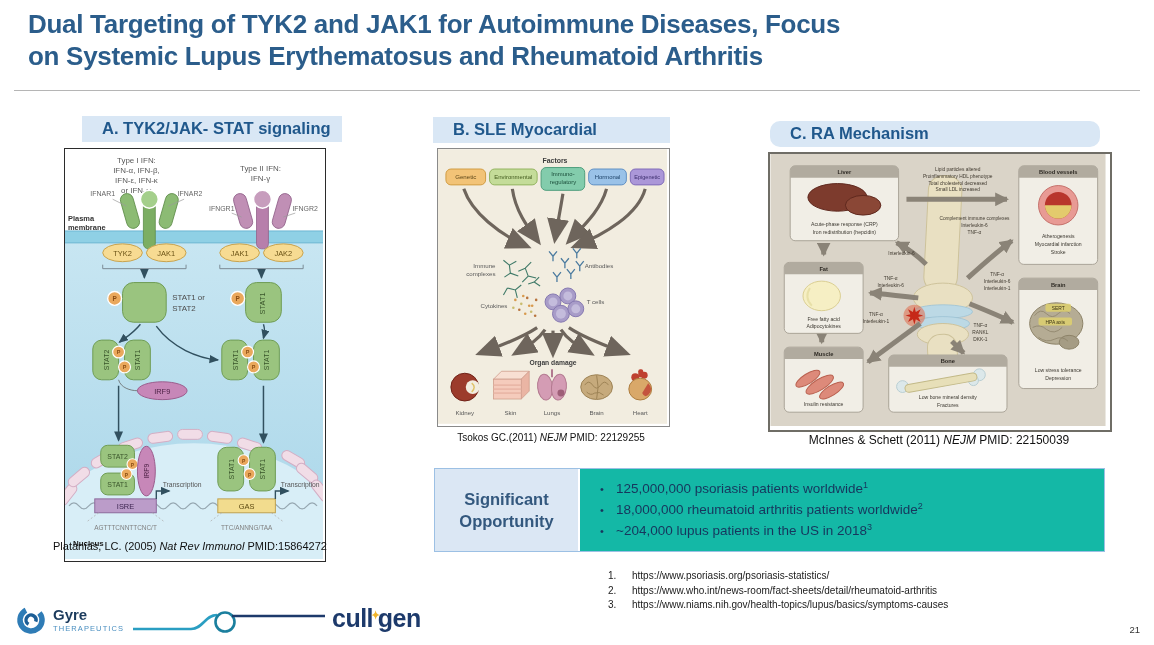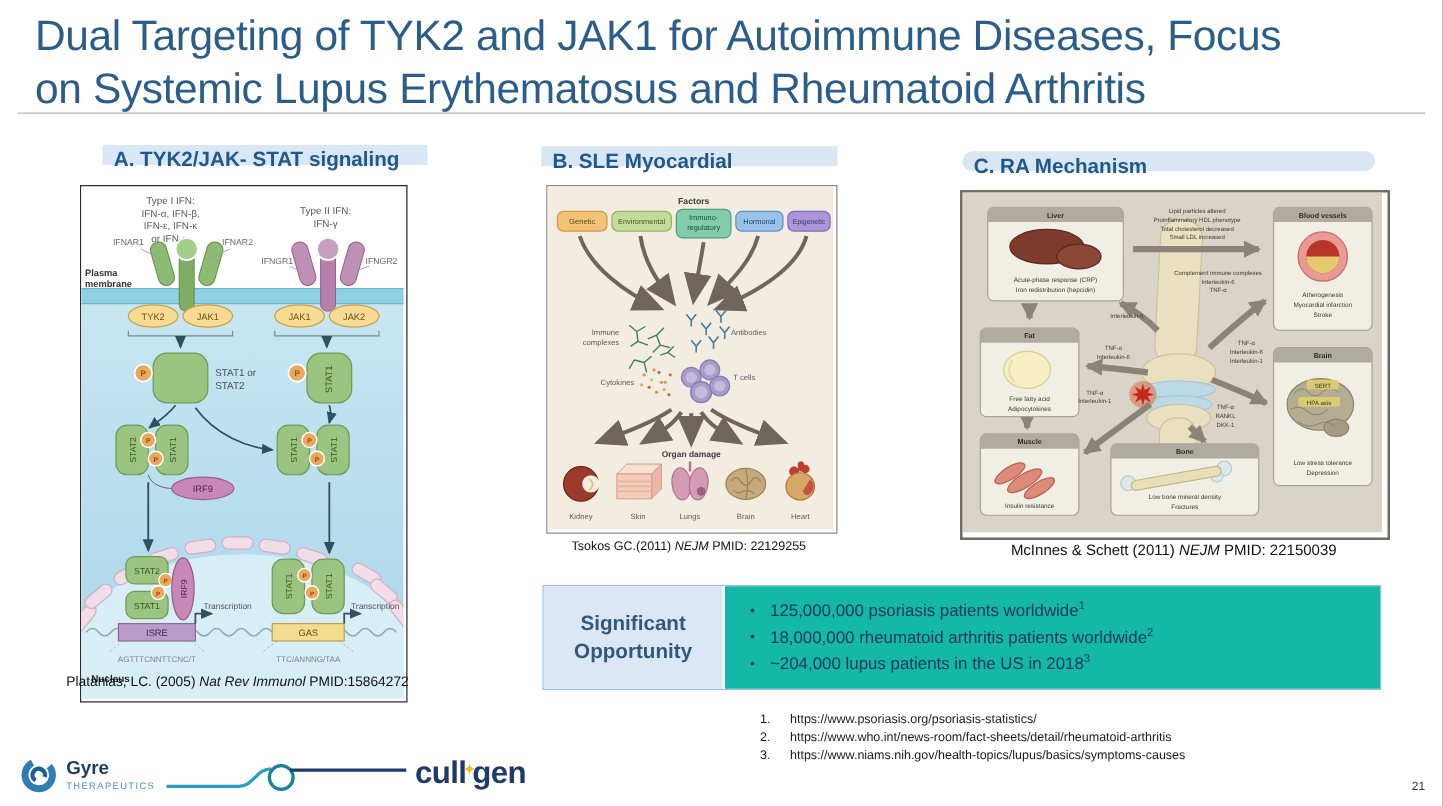--- a/index.html
+++ b/index.html
@@ -1,19 +1,19 @@
 <!DOCTYPE html>
 <html><head>
 <meta charset="utf-8">
 <style>
   html,body{margin:0;padding:0;background:#888;}
   .slide{position:relative;width:1154px;height:645px;background:#ffffff;font-family:"Liberation Sans",sans-serif;overflow:hidden;margin:0 auto;}
-  .title{position:absolute;left:28px;top:8px;width:1110px;font-size:34px;font-weight:normal;color:#2b5d8b;line-height:1.24;letter-spacing:-0.3px;}
+  .title{position:absolute;left:28px;top:8px;width:1110px;font-size:26px;font-weight:bold;color:#2b5d8b;line-height:1.24;letter-spacing:-0.3px;}
   .title-rule{position:absolute;left:14px;top:90px;width:1126px;border-top:1px solid #b5b5b5;}
-  .panel-header{position:absolute;background:#d9e7f5;color:#20588c;font-weight:bold;font-size:16.5px;padding-top:3px;padding-left:9px;box-sizing:border-box;height:16px;}
+  .panel-header{position:absolute;background:#d9e7f5;color:#20588c;font-weight:bold;font-size:16.5px;padding-top:3px;padding-left:20px;box-sizing:border-box;height:26px;}
   .ph-a{left:82px;top:116px;width:260px;}
   .ph-b{left:433px;top:117px;width:237px;}
   .ph-c{left:770px;top:121px;width:330px;border-radius:10px;}
   .fig{position:absolute;background:#fff;}
   .fig-a{left:64px;top:148px;width:260px;height:412px;border:1px solid #2b2b2b;}
   .fig-b{left:437px;top:148px;width:231px;height:277px;border:1px solid #8a8a8a;}
   .fig-c{left:768px;top:152px;width:340px;height:276px;border:2px solid #6f6d66;}
   .caption{position:absolute;text-align:center;color:#111;}
   .cap-a{left:30px;top:540px;width:320px;font-size:11px;}
   .cap-b{left:433px;top:432px;width:236px;font-size:10px;}

